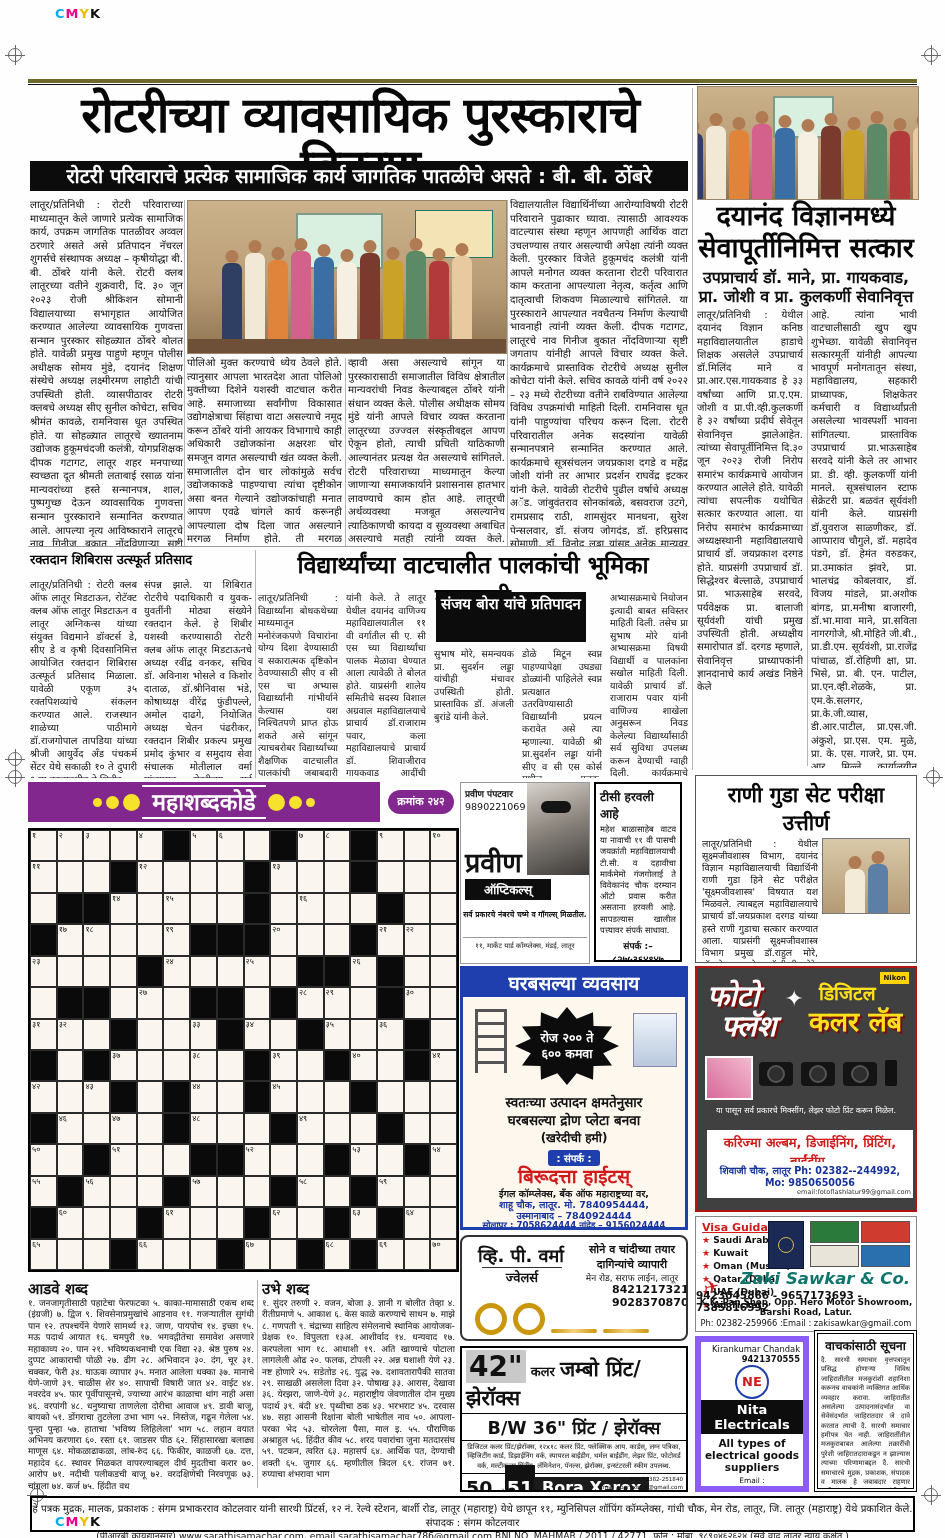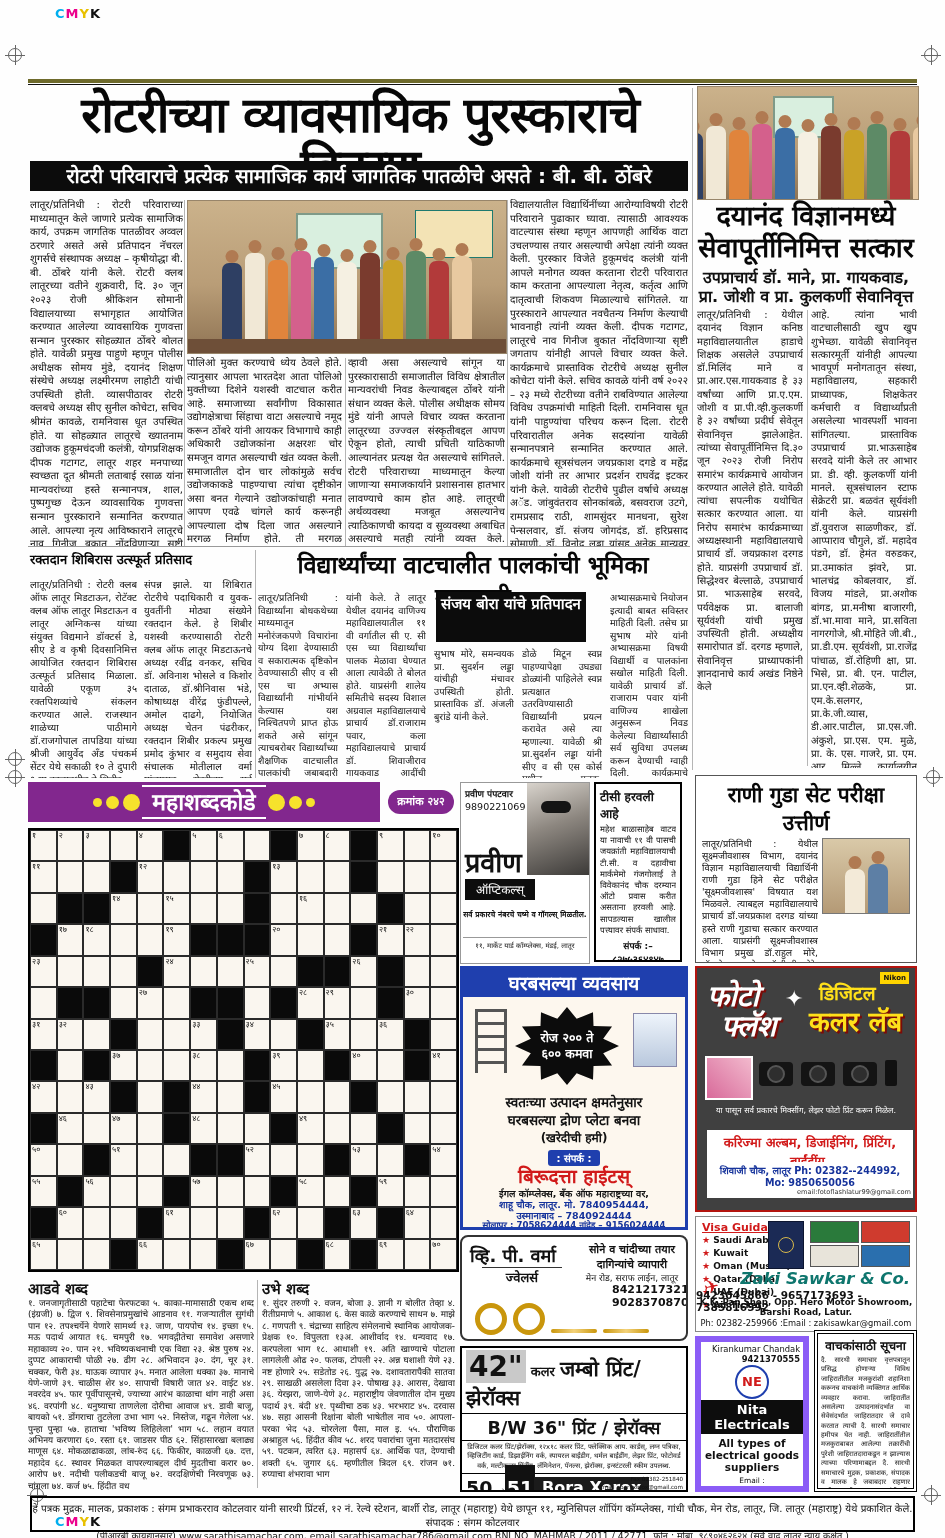--- a/index.html
+++ b/index.html
@@ -74,21 +74,21 @@
   .box{position:absolute;background:#fff;overflow:hidden;}
 
   
   .praveen{left:460px;top:782px;width:128px;height:180px;border:1px solid #999;}
   .model{position:absolute;right:0;top:0;width:62px;height:92px;
          background:linear-gradient(160deg,#d8d3cc 0%,#8d8780 45%,#3c3a38 100%);}
   .model::before{content:"";position:absolute;left:14px;top:18px;width:30px;height:12px;
                  border-radius:6px;background:#141414;}
   .prv-name{position:absolute;left:4px;top:60px;font-size:27px;font-weight:bold;}
   .prv-opt{position:absolute;left:4px;top:96px;width:70px;background:#0d0d0d;color:#fff;
-           font-size:12px;font-weight:normal;text-align:center;padding:2px 0;}
+           font-size:12px;font-weight:bold;text-align:center;padding:2px 8px;}
 
   
   .tcbox{left:594px;top:782px;width:88px;height:180px;border:2px solid #000;padding:4px;box-sizing:border-box;}
 
   
   .ghar{left:460px;top:966px;width:228px;height:264px;border:3px solid #1f3fae;box-sizing:border-box;background:#fdf7ee;}
   .ghar-head{background:#1f3fae;color:#fff;font-size:19px;font-weight:bold;text-align:center;height:28px;line-height:28px;}
   .star12{position:absolute;left:52px;top:38px;width:104px;height:78px;background:#0c0c0c;
           display:flex;align-items:center;justify-content:center;color:#fff;font-size:12.5px;
           font-weight:bold;text-align:center;line-height:1.25;
@@ -718,21 +718,21 @@
       <div style="background:#2a6fae;"></div>
     </div>
     <div class="abs" style="left:8px;bottom:34px;color:#d11a1a;font-size:18px;transform:rotate(-12deg);">✈</div>
     <div class="abs" style="right:6px;top:52px;color:#0f766e;font-weight:bold;font-size:16.5px;font-style:italic;">Zaki Sawkar &amp; Co.</div>
     <div class="abs b" style="right:6px;top:72px;font-size:10.5px;">9423045866 - 9657173693 - 7385816592</div>
     <div class="abs b ctr" style="left:0;bottom:14px;width:100%;font-size:8.6px;">K.K. Pan Shop, Opp. Hero Motor Showroom, Barshi Road, Latur.</div>
     <div class="abs ctr" style="left:0;bottom:3px;width:100%;font-size:8.3px;">Ph: 02382-259966 :Email : zakisawkar@gmail.com</div>
   </div>
 
   <div class="box verma">
-    <div class="abs b" style="left:8px;top:6px;font-size:18px;">व्हि. पी. वर्मा</div>
+    <div class="abs b" style="left:16px;top:6px;font-size:18px;">व्हि. पी. वर्मा</div>
     <div class="abs b ctr" style="left:20px;top:30px;width:80px;font-size:13px;border-top:1px solid #333;">ज्वेलर्स</div>
     <div class="abs b ctr" style="left:118px;top:4px;width:104px;font-size:11px;">
       <div>सोने व चांदीच्या तयार</div>
       <div>दागिन्यांचे व्यापारी</div>
     </div>
     <div class="abs ctr" style="left:118px;top:34px;width:104px;font-size:9px;">मेन रोड, सराफ लाईन, लातूर</div>
     <div class="abs b" style="left:150px;top:46px;font-size:11px;">8421217321</div>
     <div class="abs b" style="left:150px;top:59px;font-size:11px;">9028370870</div>
     <div class="abs" style="left:10px;top:66px;">
       <span class="gold"></span><span class="gold"></span><span class="chainbar"></span><span class="chainbar"></span>

